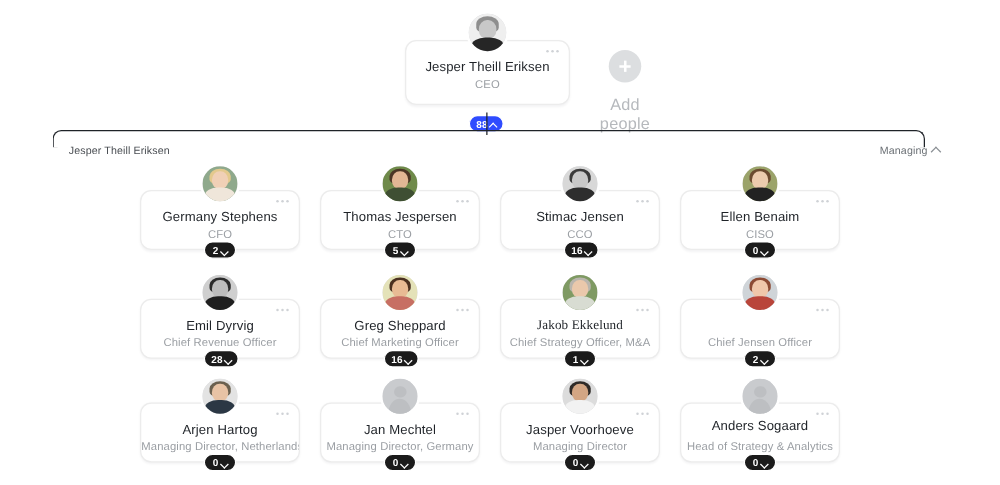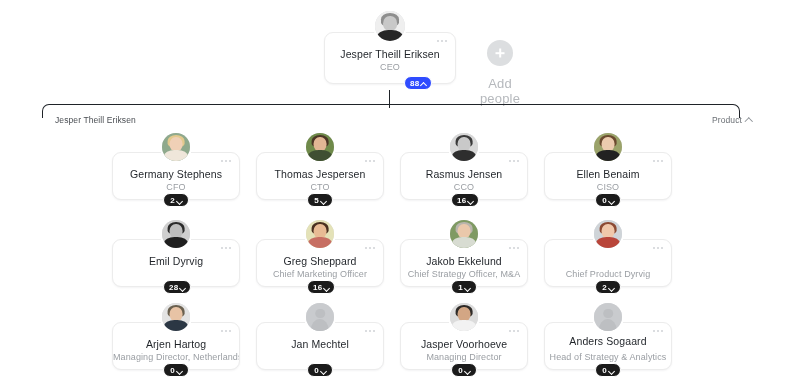--- a/index.html
+++ b/index.html
@@ -283,35 +283,35 @@
     <div class="title" style="top:29px;">CEO</div>
   </div>
   <div class="avatar" style="left:373px; top:9px; width:34px; height:34px;">
     <div class="photo">
       <div class="bg" style="background:#efefef"></div>
       <div class="hair" style="background:#8e8e8e"></div>
       <div class="head" style="background:#c8c8c8"></div>
       <div class="body" style="background:#262626"></div>
     </div>
   </div>
-  <div class="badge blue" id="root-badge" style="left:375px; top:76px;margin-left:29px;">
+  <div class="badge blue" id="root-badge" style="left:375px; top:92px;">
     <span>88</span>
     <span class="chev up"></span>
   </div>
 
   <div id="add-people">
     <div class="plus"></div>
     <div class="lbl">Add people</div>
   </div>
 
   <div class="stub"></div>
   <div class="bracket"></div>
   <div class="bracket-label">Jesper Theill Eriksen</div>
   <div id="collapse-control">
-    <span>Product</span>
+    <span>Managing</span>
     <span class="cv"></span>
   </div>
 
   <div id="reports-layer">
       <div class="card" style="left: 112px; top: 152px; width: 128px; height: 48px;">
         <div class="dots" style="right:8px; top:7px;">
           <i></i>
           <i></i>
           <i></i>
         </div>
@@ -350,21 +350,21 @@
       <div class="badge" style="left: 307px; top: 193px;">
         <span>5</span>
         <span class="chev"></span>
       </div>
       <div class="card" style="left: 400px; top: 152px; width: 128px; height: 48px;">
         <div class="dots" style="right:8px; top:7px;">
           <i></i>
           <i></i>
           <i></i>
         </div>
-        <div class="name" style="top:15px;">Rasmus Jensen</div>
+        <div class="name" style="top:15px;">Stimac Jensen</div>
         <div class="title" style="top:29px;">CCO</div>
       </div>
       <div class="avatar" style="left: 448px; top: 131px; width: 32px; height: 32px;">
         <div class="photo">
           <div class="bg" style="background:#d8d8d8"></div>
           <div class="hair" style="background:#3a3a3a"></div>
           <div class="head" style="background:#c9c9c9"></div>
           <div class="body" style="background:#2e2e2e"></div>
         </div>
       </div>
@@ -393,20 +393,21 @@
         <span>0</span>
         <span class="chev"></span>
       </div>
       <div class="card" style="left: 112px; top: 239px; width: 128px; height: 48px;">
         <div class="dots" style="right:8px; top:7px;">
           <i></i>
           <i></i>
           <i></i>
         </div>
         <div class="name" style="top:15px;">Emil Dyrvig</div>
+        <div class="title" style="top:29px;">Chief Revenue Officer</div>
       </div>
       <div class="avatar" style="left: 160px; top: 218px; width: 32px; height: 32px;">
         <div class="photo">
           <div class="bg" style="background:#cfcfcf"></div>
           <div class="hair" style="background:#2b2b2b"></div>
           <div class="head" style="background:#bdbdbd"></div>
           <div class="body" style="background:#1f1f1f"></div>
         </div>
       </div>
       <div class="badge" style="left: 163px; top: 280px;">
@@ -433,42 +434,42 @@
       <div class="badge" style="left: 307px; top: 280px;">
         <span>16</span>
         <span class="chev"></span>
       </div>
       <div class="card" style="left: 400px; top: 239px; width: 128px; height: 48px;">
         <div class="dots" style="right:8px; top:7px;">
           <i></i>
           <i></i>
           <i></i>
         </div>
-        <div class="name" style="top:15px;">Jakob Ekkelund</div>
+        <div class="name" style="top:15px;font-family:Liberation Serif, serif;">Jakob Ekkelund</div>
         <div class="title" style="top:29px;">Chief Strategy Officer, M&amp;A</div>
       </div>
       <div class="avatar" style="left: 448px; top: 218px; width: 32px; height: 32px;">
         <div class="photo">
           <div class="bg" style="background:#7f9a63"></div>
           <div class="hair" style="background:#b9b5ad"></div>
           <div class="head" style="background:#eac8ab"></div>
           <div class="body" style="background:#d8dcd2"></div>
         </div>
       </div>
       <div class="badge" style="left: 451px; top: 280px;">
         <span>1</span>
         <span class="chev"></span>
       </div>
       <div class="card" style="left: 544px; top: 239px; width: 128px; height: 48px;">
         <div class="dots" style="right:8px; top:7px;">
           <i></i>
           <i></i>
           <i></i>
         </div>
-        <div class="title" style="top:29px;">Chief Product Dyrvig</div>
+        <div class="title" style="top:29px;">Chief Jensen Officer</div>
       </div>
       <div class="avatar" style="left: 592px; top: 218px; width: 32px; height: 32px;">
         <div class="photo">
           <div class="bg" style="background:#cfd4d8"></div>
           <div class="hair" style="background:#8c4a33"></div>
           <div class="head" style="background:#f0c7aa"></div>
           <div class="body" style="background:#b9453a"></div>
         </div>
       </div>
       <div class="badge" style="left: 595px; top: 280px;">
@@ -496,20 +497,21 @@
         <span>0</span>
         <span class="chev"></span>
       </div>
       <div class="card" style="left: 256px; top: 322px; width: 128px; height: 48px;">
         <div class="dots" style="right:8px; top:7px;">
           <i></i>
           <i></i>
           <i></i>
         </div>
         <div class="name" style="top:15px;">Jan Mechtel</div>
+        <div class="title" style="top:29px;">Managing Director, Germany</div>
       </div>
       <div class="avatar" style="left: 304px; top: 301px; width: 32px; height: 32px;">
         <div class="ph"></div>
       </div>
       <div class="badge" style="left: 307px; top: 363px;">
         <span>0</span>
         <span class="chev"></span>
       </div>
       <div class="card" style="left: 400px; top: 322px; width: 128px; height: 48px;">
         <div class="dots" style="right:8px; top:7px;">

